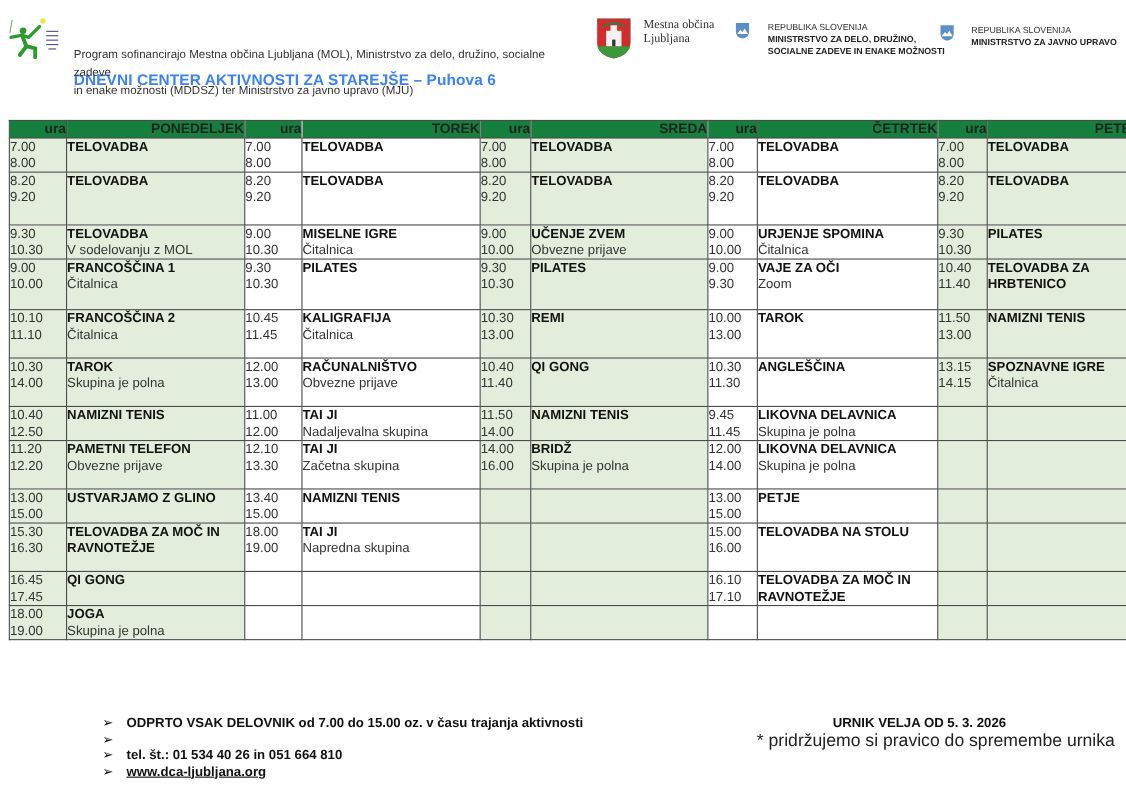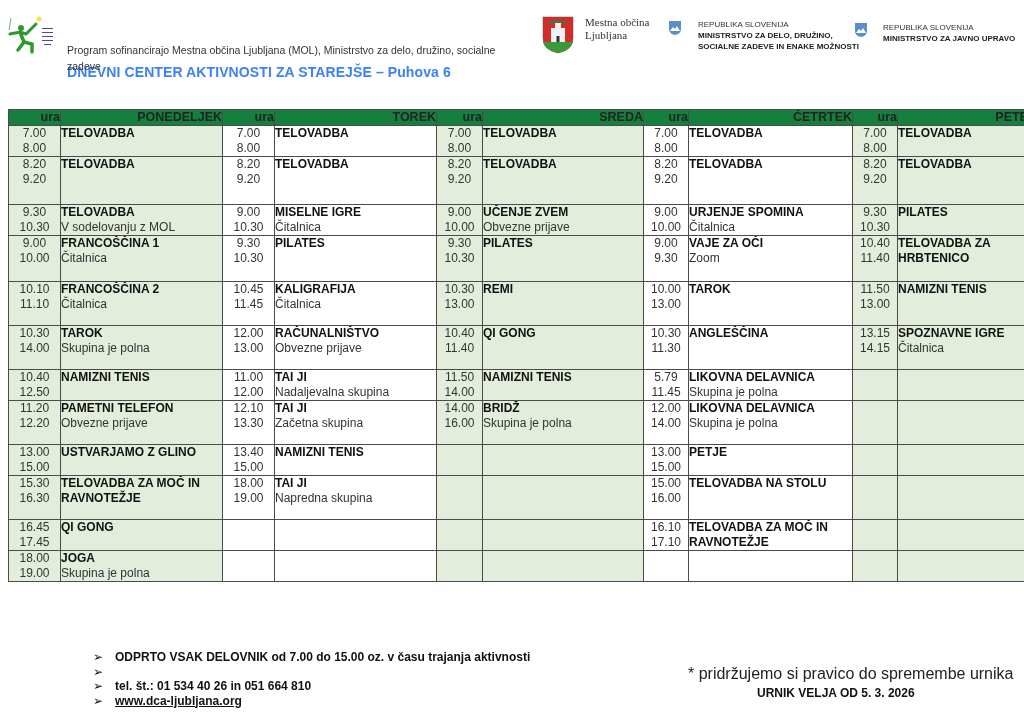--- a/index.html
+++ b/index.html
@@ -11,33 +11,33 @@
 
   .crest { position:absolute; left:542px; top:16px; width:32px; height:38px; }
   .crest-text { position:absolute; left:585px; top:16px; font-family:"Liberation Serif", serif; font-size:11px; line-height:13px; color:#333; }
   .si-emblem { position:absolute; width:14px; height:16px; }
   .ministry { position:absolute; font-size:8px; line-height:11px; color:#333; }
   .ministry b { font-weight:bold; color:#222; }
 
   table.schedule { position:absolute; left:8px; top:109px; border-collapse:collapse; table-layout:fixed; width:974px; }
   table.schedule th, table.schedule td { border:1px solid #4b4b4b; padding:0; font-size:12px; line-height:15px; vertical-align:top; overflow:hidden; }
   table.schedule th { background:#15803d; font-weight:bold; height:15px; text-align:right; font-size:12.5px; }
-  table.schedule td.time { text-align:center; color:#333; }
+  table.schedule td.time { text-align:left; color:#333; }
   table.schedule td.act { text-align:left; }
   td.green { background:#e2eedb; }
   td.white { background:#ffffff; }
   .aname { font-weight:bold; display:block; color:#111; }
   .anote { display:block; color:#333; }
   .t { display:block; }
 
   .footer-list { position:absolute; left:93px; top:650px; font-size:12px; line-height:14.5px; font-weight:bold; color:#111; }
   .footer-list .item { display:flex; }
   .footer-list .bullet { width:22px; font-weight:normal; }
   .footer-list a { color:#111; text-decoration:underline; }
-  .valid { position:absolute; left:757px; top:650px; font-weight:bold; font-size:12px; color:#111;margin-top:36px; }
+  .valid { position:absolute; left:757px; top:650px; font-weight:bold; font-size:12px; color:#111; }
   .disclaimer { position:absolute; left:688px; top:665px; font-size:16px; color:#222; }
 </style>
 </head>
 <body>
 
 <div class="logo">
   <svg width="50" height="40" viewBox="0 0 50 40">
     <line x1="5" y1="2" x2="3" y2="14" stroke="#7fa97f" stroke-width="1"></line>
     <circle cx="33" cy="3" r="2.5" fill="#e8e84a"></circle>
     <circle cx="15" cy="12" r="3" fill="#2e9a2e"></circle>
@@ -47,20 +47,21 @@
     <rect x="36" y="12" width="11" height="1" fill="#4a4a9a"></rect>
     <rect x="36" y="16" width="11" height="1" fill="#4a4a9a"></rect>
     <rect x="36" y="20" width="11" height="1" fill="#4a4a9a"></rect>
     <rect x="36" y="24" width="11" height="1" fill="#4a4a9a"></rect>
     <rect x="38" y="28" width="7" height="1" fill="#4a4a9a"></rect>
   </svg>
 </div>
 <div class="title">DNEVNI CENTER AKTIVNOSTI ZA STAREJŠE – Puhova 6</div>
 <div class="subtitle">
   <div>Program sofinancirajo Mestna občina Ljubljana (MOL), Ministrstvo za delo, družino, socialne zadeve</div>
+  <div>in enake možnosti (MDDSZ) ter Ministrstvo za javno upravo (MJU)</div>
 </div>
 
 <div class="crest">
   <svg width="32" height="38" viewBox="0 0 32 38">
     <path d="M1 1 H31 V22 Q31 34 16 37 Q1 34 1 22 Z" fill="#d52b2b" stroke="#555" stroke-width="0.5"></path>
     <path d="M1 26 H31 Q29 34 16 37 Q3 34 1 26 Z" fill="#3a9a3a"></path>
     <rect x="9" y="12" width="14" height="14" fill="#f2f2f2"></rect>
     <rect x="13" y="7" width="6" height="6" fill="#f2f2f2"></rect>
     <path d="M6 8 Q16 2 26 8" stroke="#3a7a3a" stroke-width="2" fill="none"></path>
     <rect x="14.5" y="20" width="3" height="6" fill="#333"></rect>
@@ -393,21 +394,21 @@
         </td>
         <td class="time green">
           <span class="t">11.50</span>
           <span class="t">14.00</span>
         </td>
         <td class="act green">
           <span class="aname">NAMIZNI TENIS</span>
           <span class="anote"></span>
         </td>
         <td class="time white">
-          <span class="t">5.79</span>
+          <span class="t">9.45</span>
           <span class="t">11.45</span>
         </td>
         <td class="act white">
           <span class="aname">LIKOVNA DELAVNICA</span>
           <span class="anote">Skupina je polna</span>
         </td>
         <td class="time green">
           <span class="t"></span>
           <span class="t"></span>
         </td>

